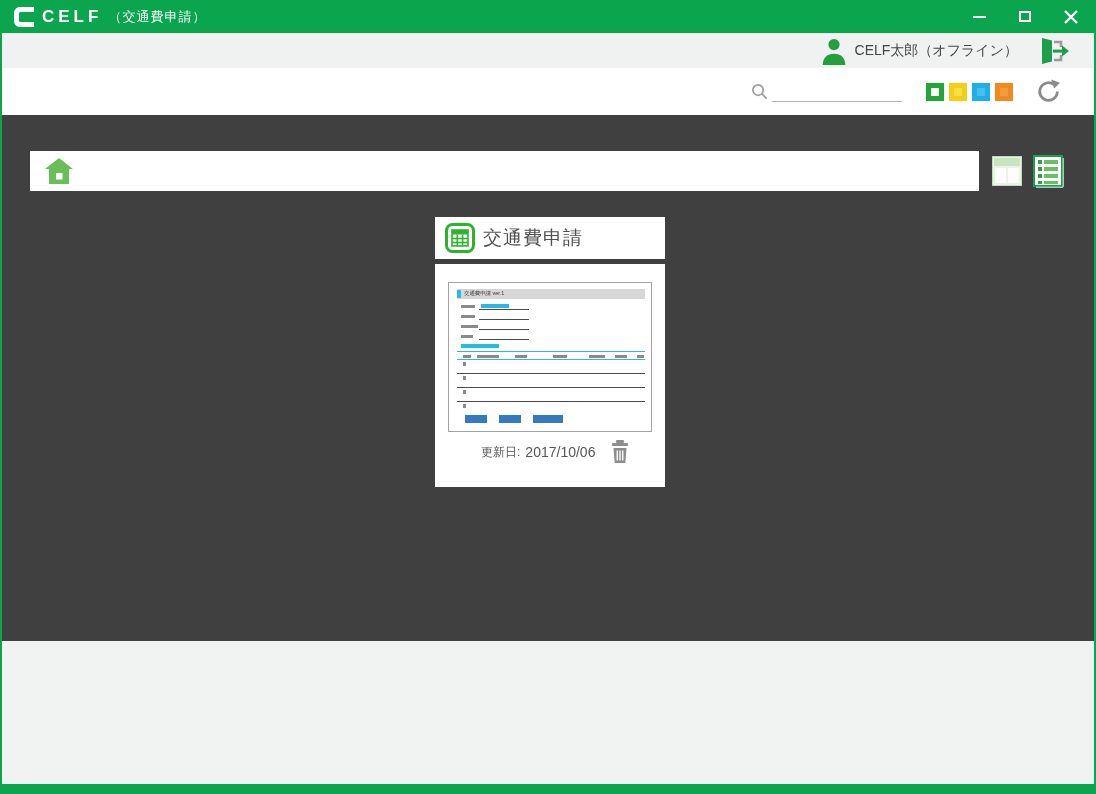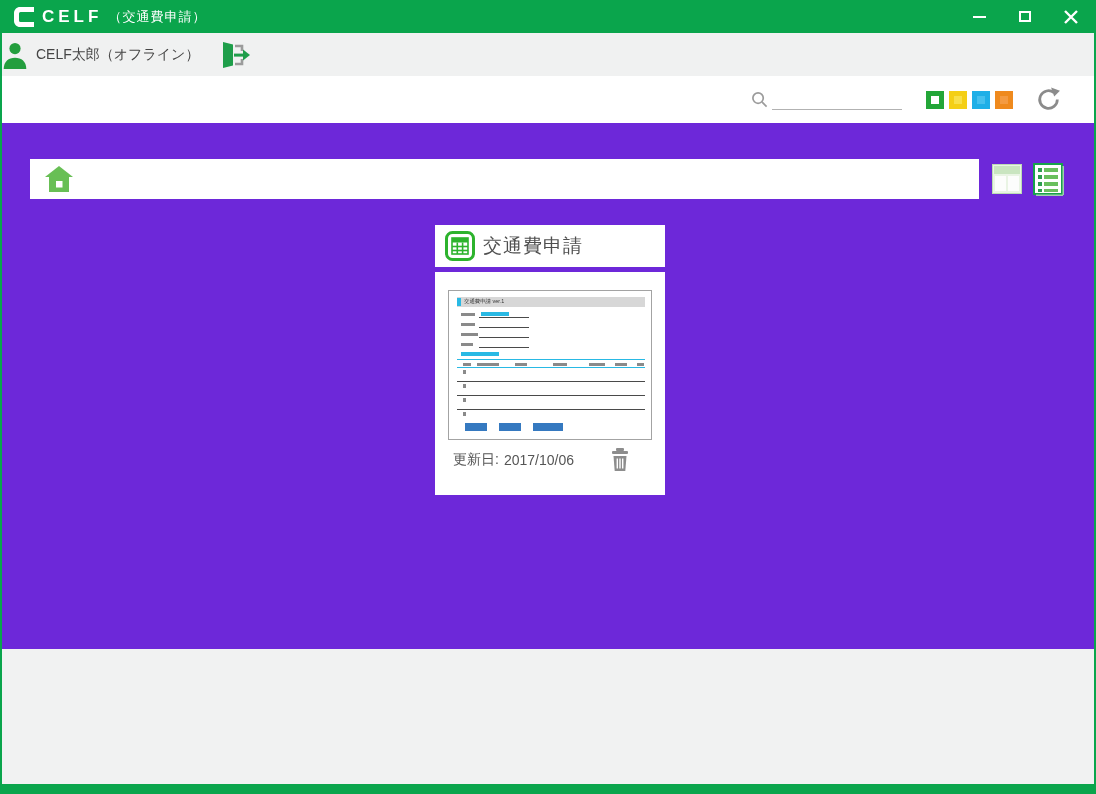--- a/index.html
+++ b/index.html
@@ -11,40 +11,40 @@
   .titlebar { height:33px; background:var(--green); display:flex; align-items:center; padding-left:12px; color:#fff;text-align:right; }
   .logo-c { width:22px; height:20px; margin-right:6px; }
   .logo-text { font-size:17px; font-weight:bold; letter-spacing:4px; }
   .offline-suffix { font-size:13px; margin-left:6px; letter-spacing:1px; }
   .win-controls { margin-left:auto; display:flex; height:33px; }
   .win-btn { width:46px; height:33px; display:flex; align-items:center; justify-content:center; cursor:pointer; }
   .glyph-min { width:13px; height:2px; background:#fff; }
   .glyph-max { width:12px; height:11px; border:2px solid #fff; }
 
   
-  .userbar { height:43px; background:#f0f1f1; display:flex; align-items:center; justify-content:flex-start; padding-right:24px; }
+  .userbar { height:35px; background:#f0f1f1; display:flex; align-items:center; justify-content:flex-end; padding-right:24px; }
   .user-icon { width:26px; height:28px; margin-right:8px; }
   .username { font-size:14px; color:#454545; }
   .logout-btn { width:32px; height:32px; margin-left:20px; cursor:pointer; }
 
   
   .toolbar { height:47px; background:#ffffff; display:flex; align-items:center; justify-content:flex-end; padding-right:32px; }
   .search-wrap { display:flex; align-items:flex-end; margin-right:24px; }
   .search-icon { width:17px; height:17px; margin-right:4px; margin-bottom:2px; }
   .search-input { width:130px; border:none; border-bottom:1px solid #b2b2b2; font-size:13px; color:#444; outline:none; background:transparent; height:20px; }
   .squares { display:flex; align-items:center; gap:5px; margin-right:22px; }
   .sq { width:18px; height:18px; cursor:pointer; }
   .sq-green  { background:#ffffff; border:5px solid var(--green2); }
   .sq-yellow { background:#f8e04a; border:5px solid var(--yellow); }
   .sq-blue   { background:#45c0ee; border:5px solid var(--blue); }
   .sq-orange { background:#f49b42; border:5px solid var(--orange); }
   .refresh-btn { width:27px; height:27px; cursor:pointer; }
 
   
-  .content { position:relative; height:526px; background:#6d28d9; }
+  .content { position:relative; height:526px; background:#404040; }
   .homebar { position:absolute; left:28px; top:36px; width:949px; height:40px; background:#fff; display:flex; align-items:center; padding-left:14px; }
   .home-btn { width:30px; height:30px; cursor:pointer; }
   .toggle-grid { position:absolute; left:990px; top:41px; width:30px; height:30px; cursor:pointer; }
   .toggle-list { position:absolute; left:1031px; top:40px; width:31px; height:33px; cursor:pointer; }
 
   
   .card-header { position:absolute; left:433px; top:102px; width:230px; height:42px; background:#fff; display:flex; align-items:center; padding-left:10px; cursor:pointer; }
   .card-icon { width:30px; height:30px; margin-right:8px; }
   .card-title { font-size:19px; color:#4f4f4f; letter-spacing:1px; }
   .card-body { position:absolute; left:433px; top:149px; width:230px; height:223px; background:#fff; }
@@ -62,21 +62,21 @@
   .t-table { position:absolute; left:8px; top:68px; width:188px; }
   .t-thr { position:relative; height:9px; border-top:1px solid var(--cyan); border-bottom:1px solid var(--cyan); }
   .t-col { position:absolute; top:3px; height:3px; background:#8a8a8a; }
   .t-row { position:relative; height:14px; border-bottom:1px solid #4a4a4a; }
   .t-row-last { border-bottom:none; height:8px; }
   .t-tick { position:absolute; left:6px; top:2px; width:3px; height:4px; background:#8a8a8a; }
   .t-buttons { position:absolute; left:16px; top:132px; display:flex; gap:12px; }
   .t-btn { height:8px; background:var(--btn_blue); }
 
   .card-footer { position:absolute; left:0; top:176px; width:230px; display:flex; align-items:center; }
-  .updated-text { margin-left:18px; font-size:14px; color:#555; }
+  .updated-text { margin-left:46px; font-size:12px; color:#555; }
   .updated-date { font-size:14px; color:#555; margin-left:5px; }
   .trash-btn { width:22px; height:24px; margin-left:auto; margin-right:34px; cursor:pointer; }
 
   .bottombar { position:absolute; left:0; bottom:0; width:100%; height:10px; background:var(--green); }
 </style>
 </head>
 <body>
 
 <div class="window">
 

